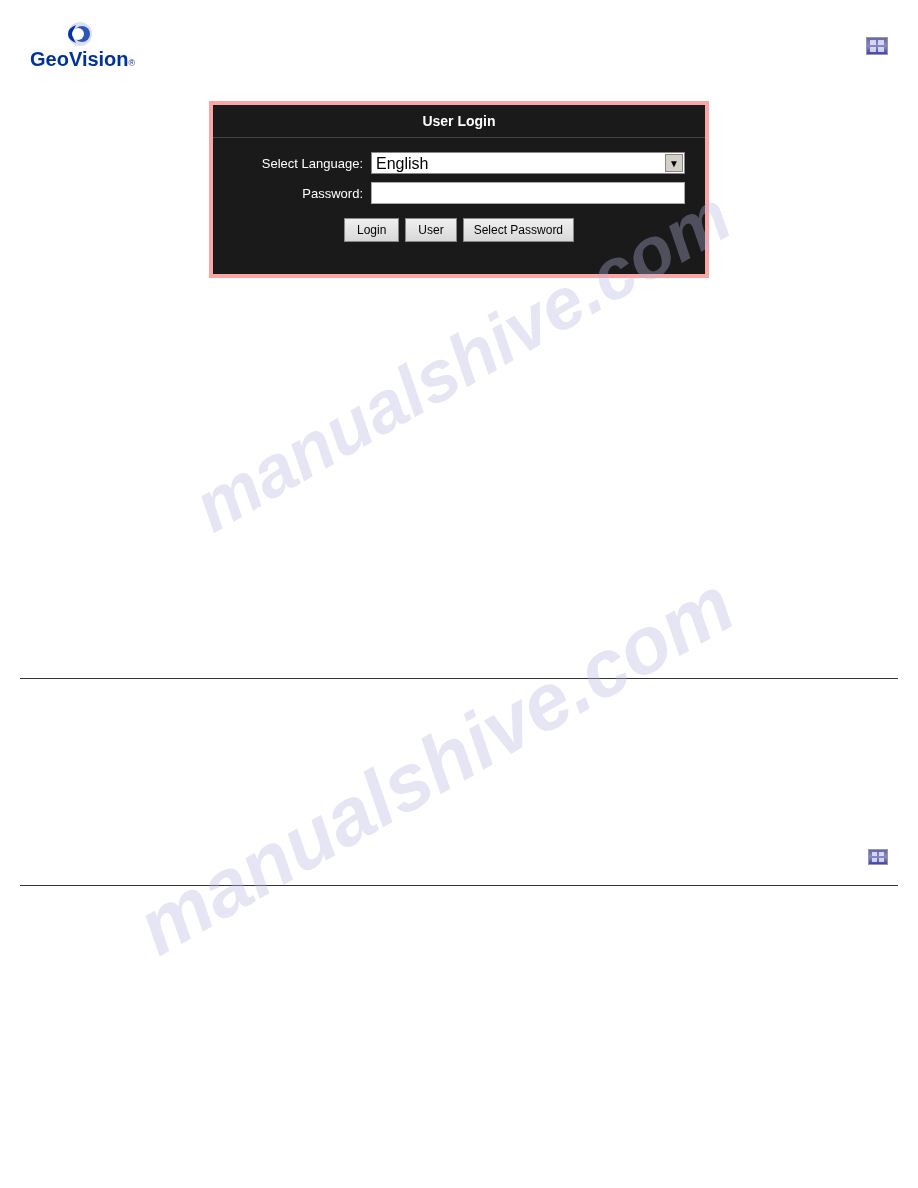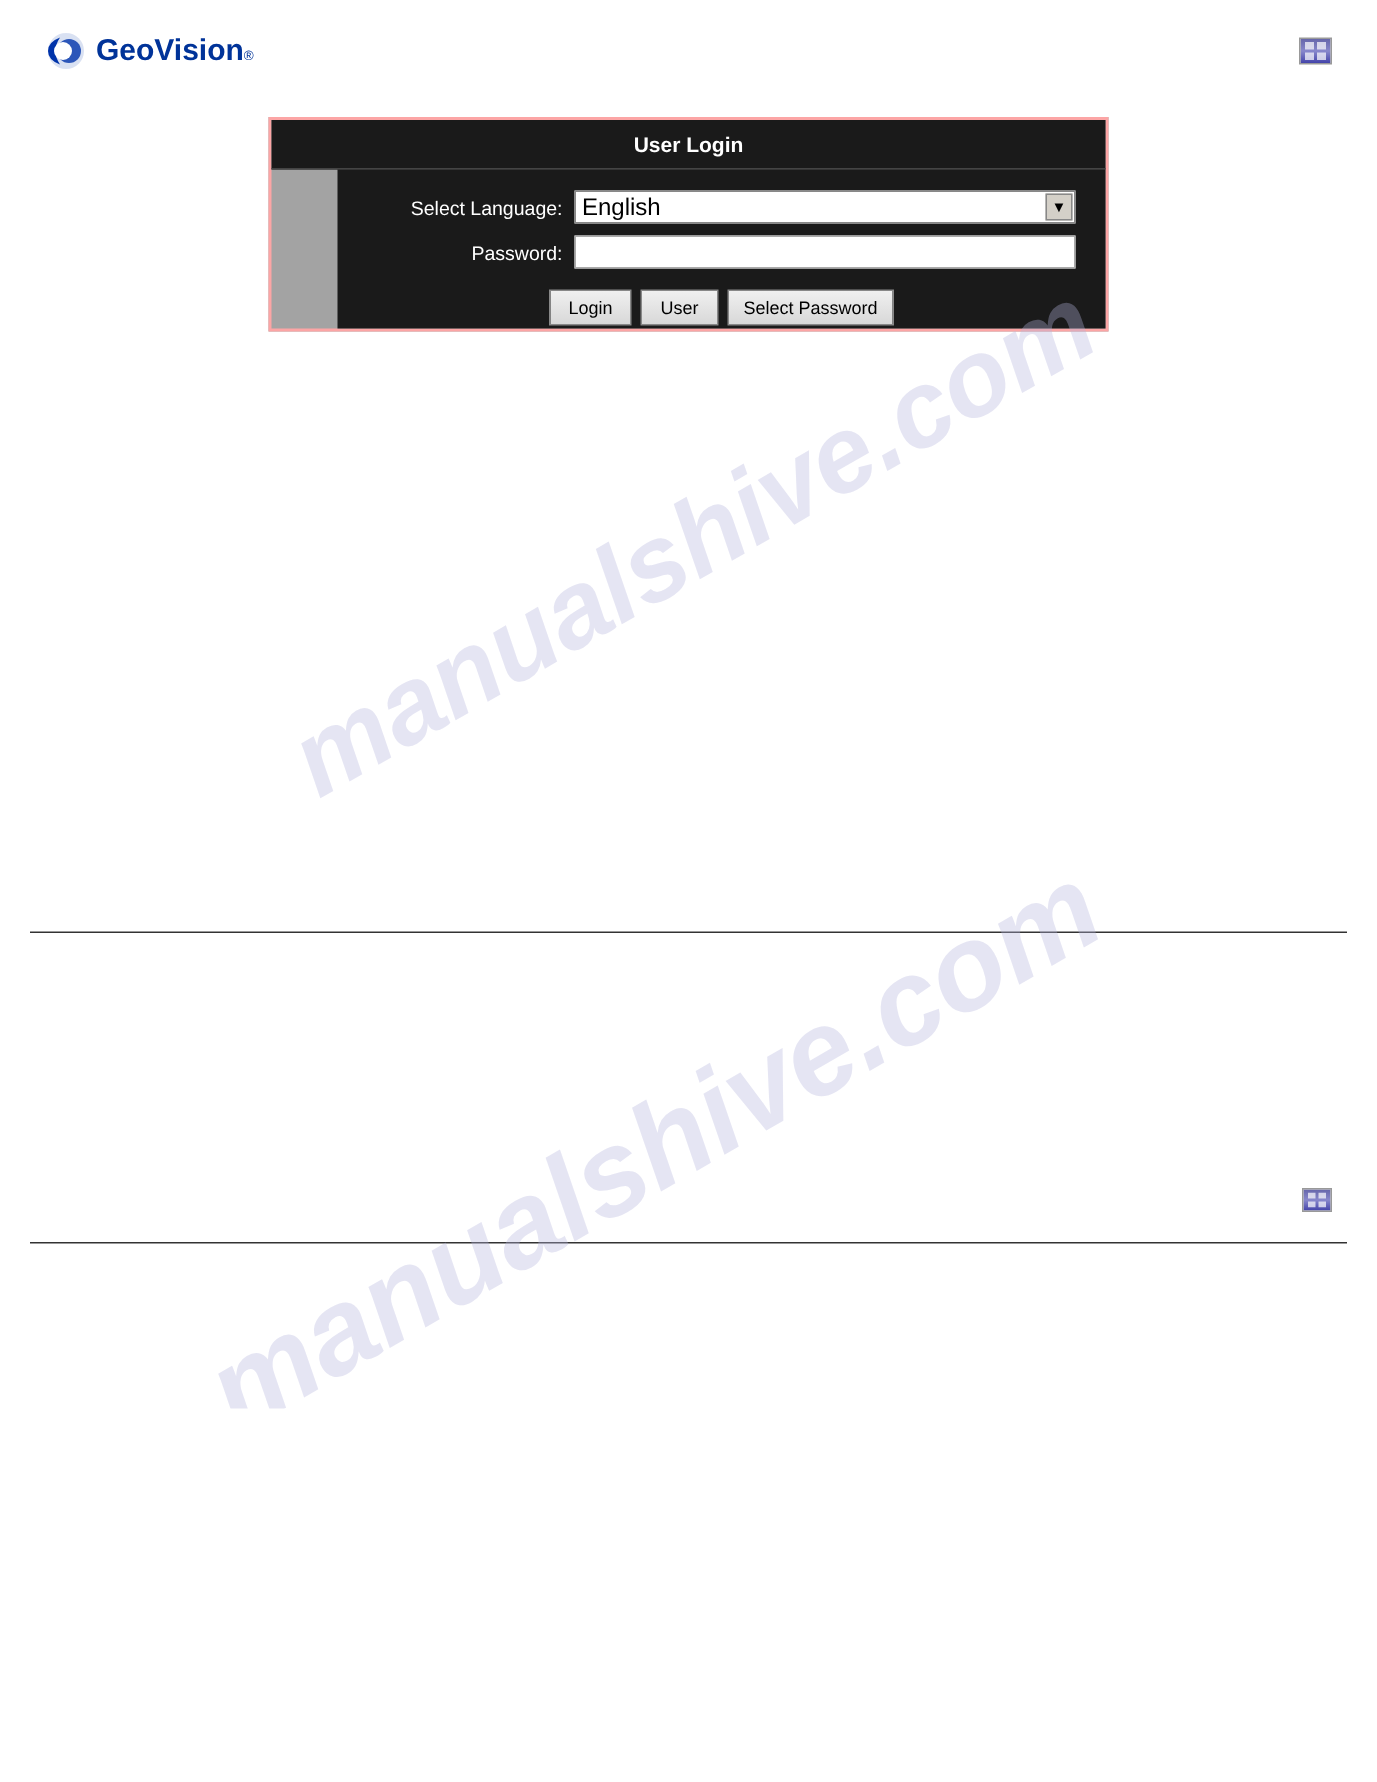--- a/index.html
+++ b/index.html
@@ -47,20 +47,21 @@
     .header {
       padding: 20px 30px 10px 30px;
       display: flex;
       align-items: center;
       justify-content: space-between;
     }
 
     .logo-area {
       display: flex;
       align-items: center;
+      flex-direction: column;
     }
 
     .logo-icon {
       width: 28px;
       height: 28px;
       margin-right: 6px;
     }
 
     .header-icon {
       width: 22px;
@@ -74,40 +75,39 @@
       color: white;
     }
 
     
     .main-content {
       padding: 10px 30px;
     }
 
     
     .login-container {
-      width: 560px;
+      width: 500px;
       margin: 10px auto;
-      border: 2px solid #fca5a5;
-      background: #a3a3a3;
+      border: 4px solid #fca5a5;
+      background: #a21caf;
     }
 
     .login-title {
       background: #1a1a1a;
       color: #ffffff;
       text-align: center;
       padding: 8px 0;
       font-size: 14px;
       font-weight: bold;
       border-bottom: 1px solid #444;
     }
 
     .login-body {
       background: #1a1a1a;
-      padding: 14px 20px 2px 20px;
-      margin-left: 44px;
+      padding: 14px 20px 32px 20px;
     }
 
     .form-row {
       display: flex;
       align-items: center;
       margin-bottom: 8px;
     }
 
     .form-label {
       color: #ffffff;

